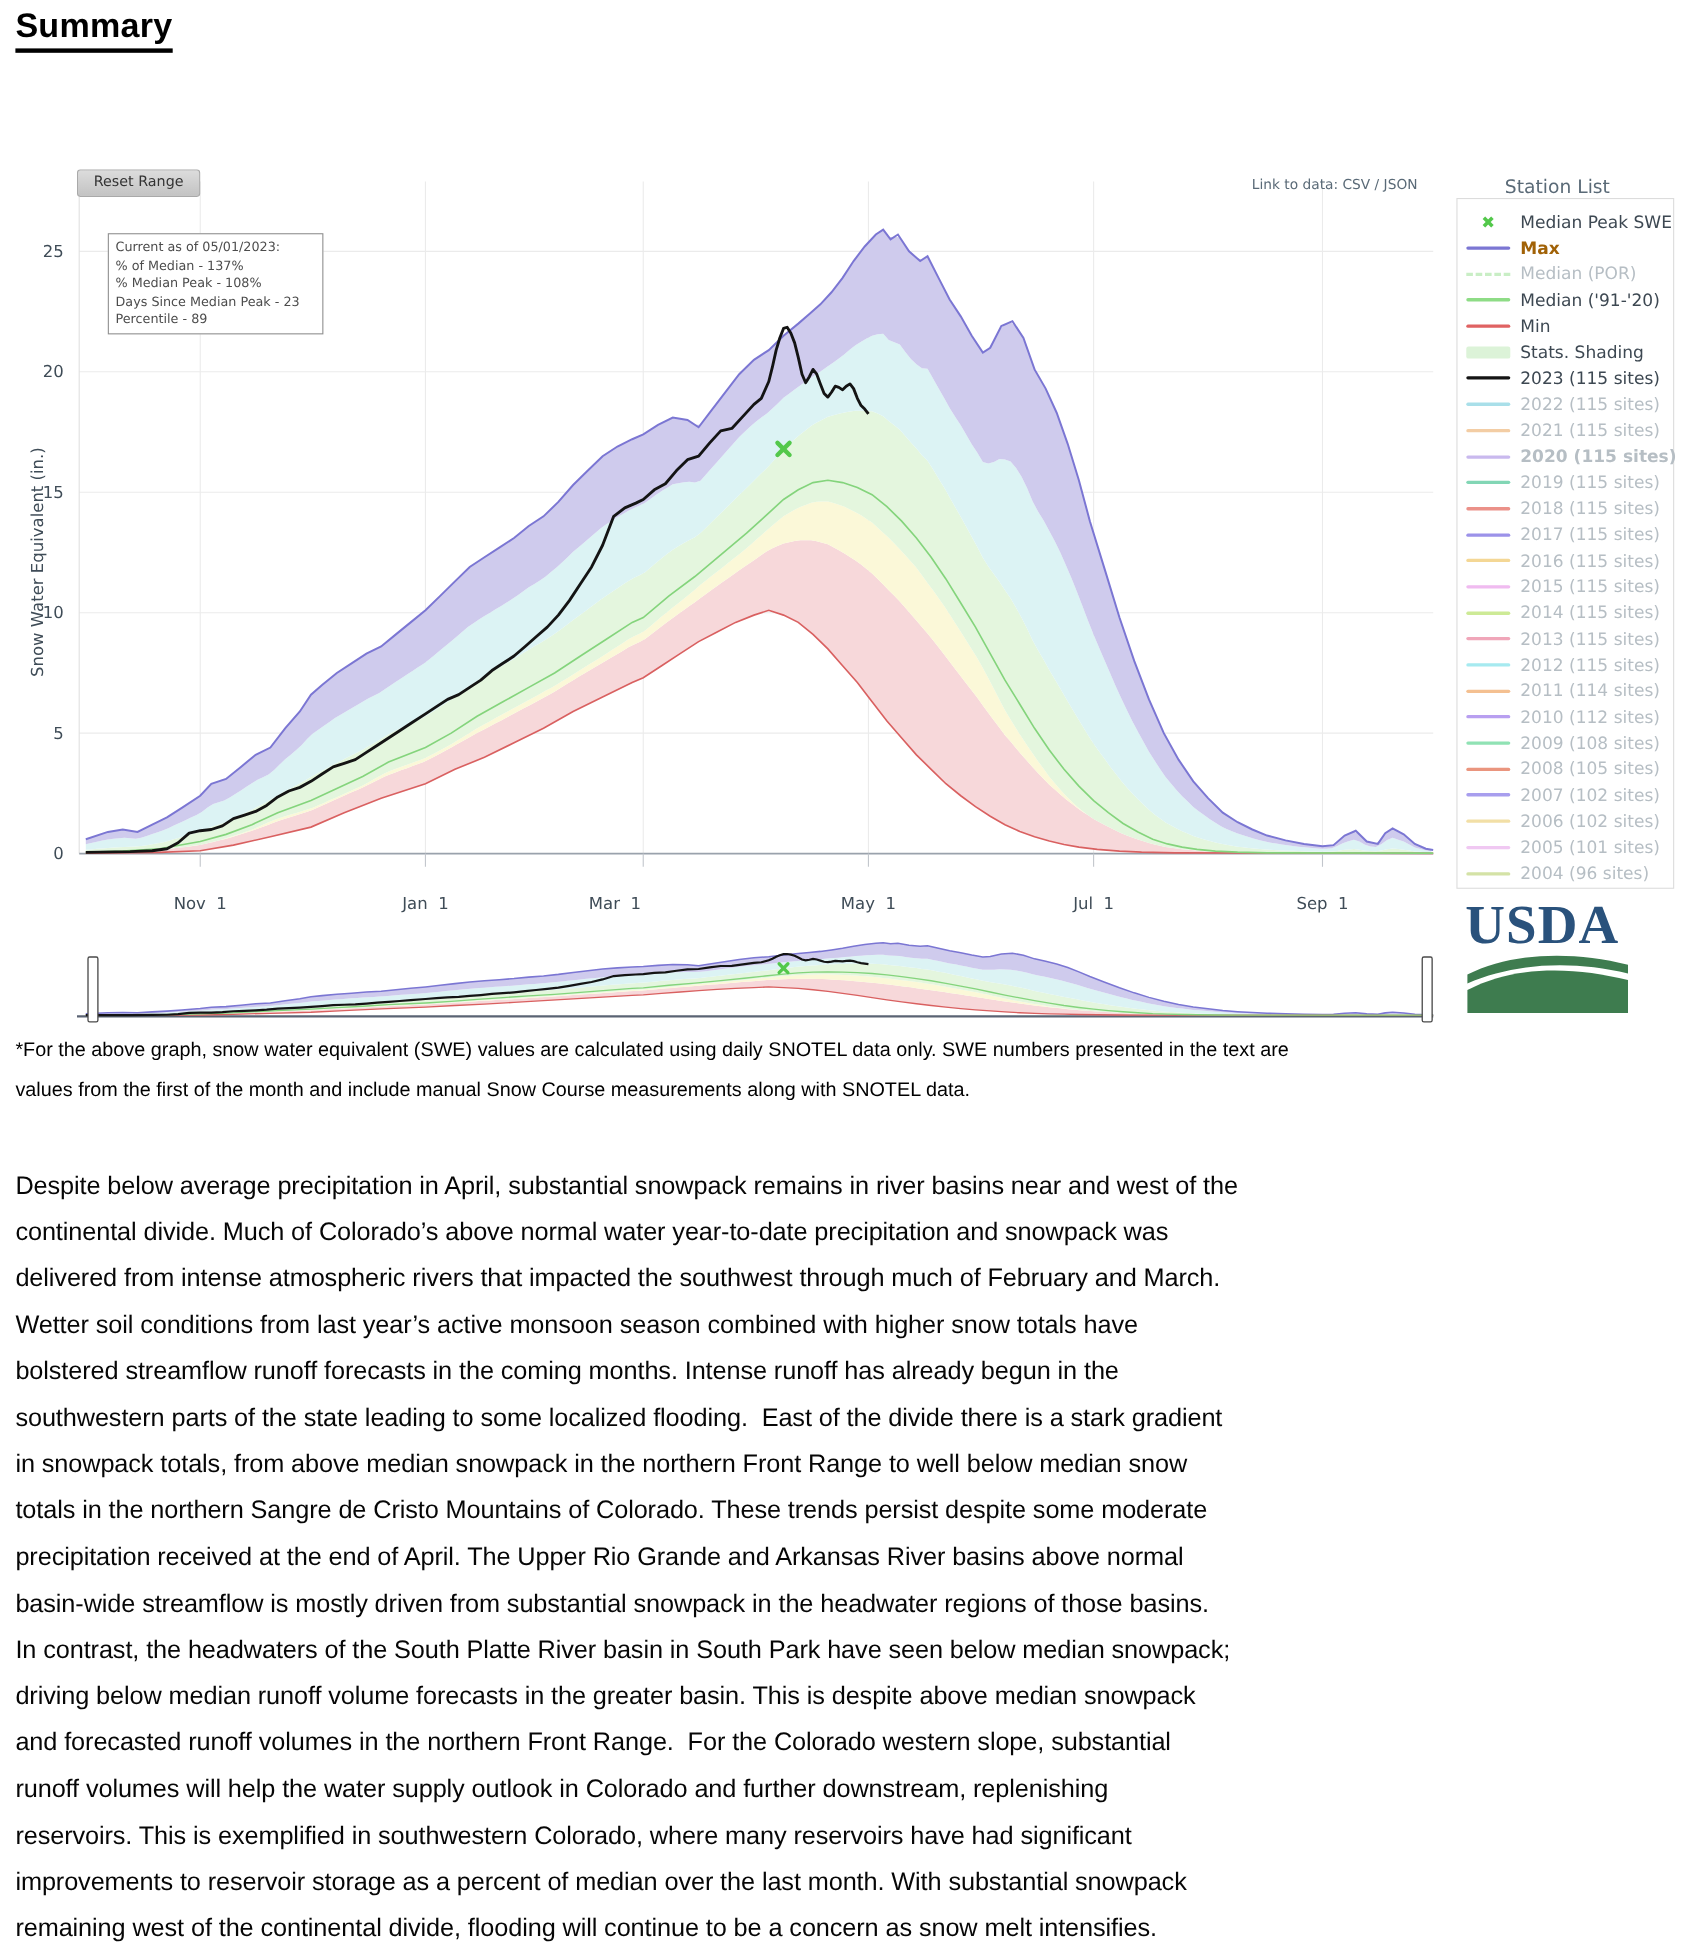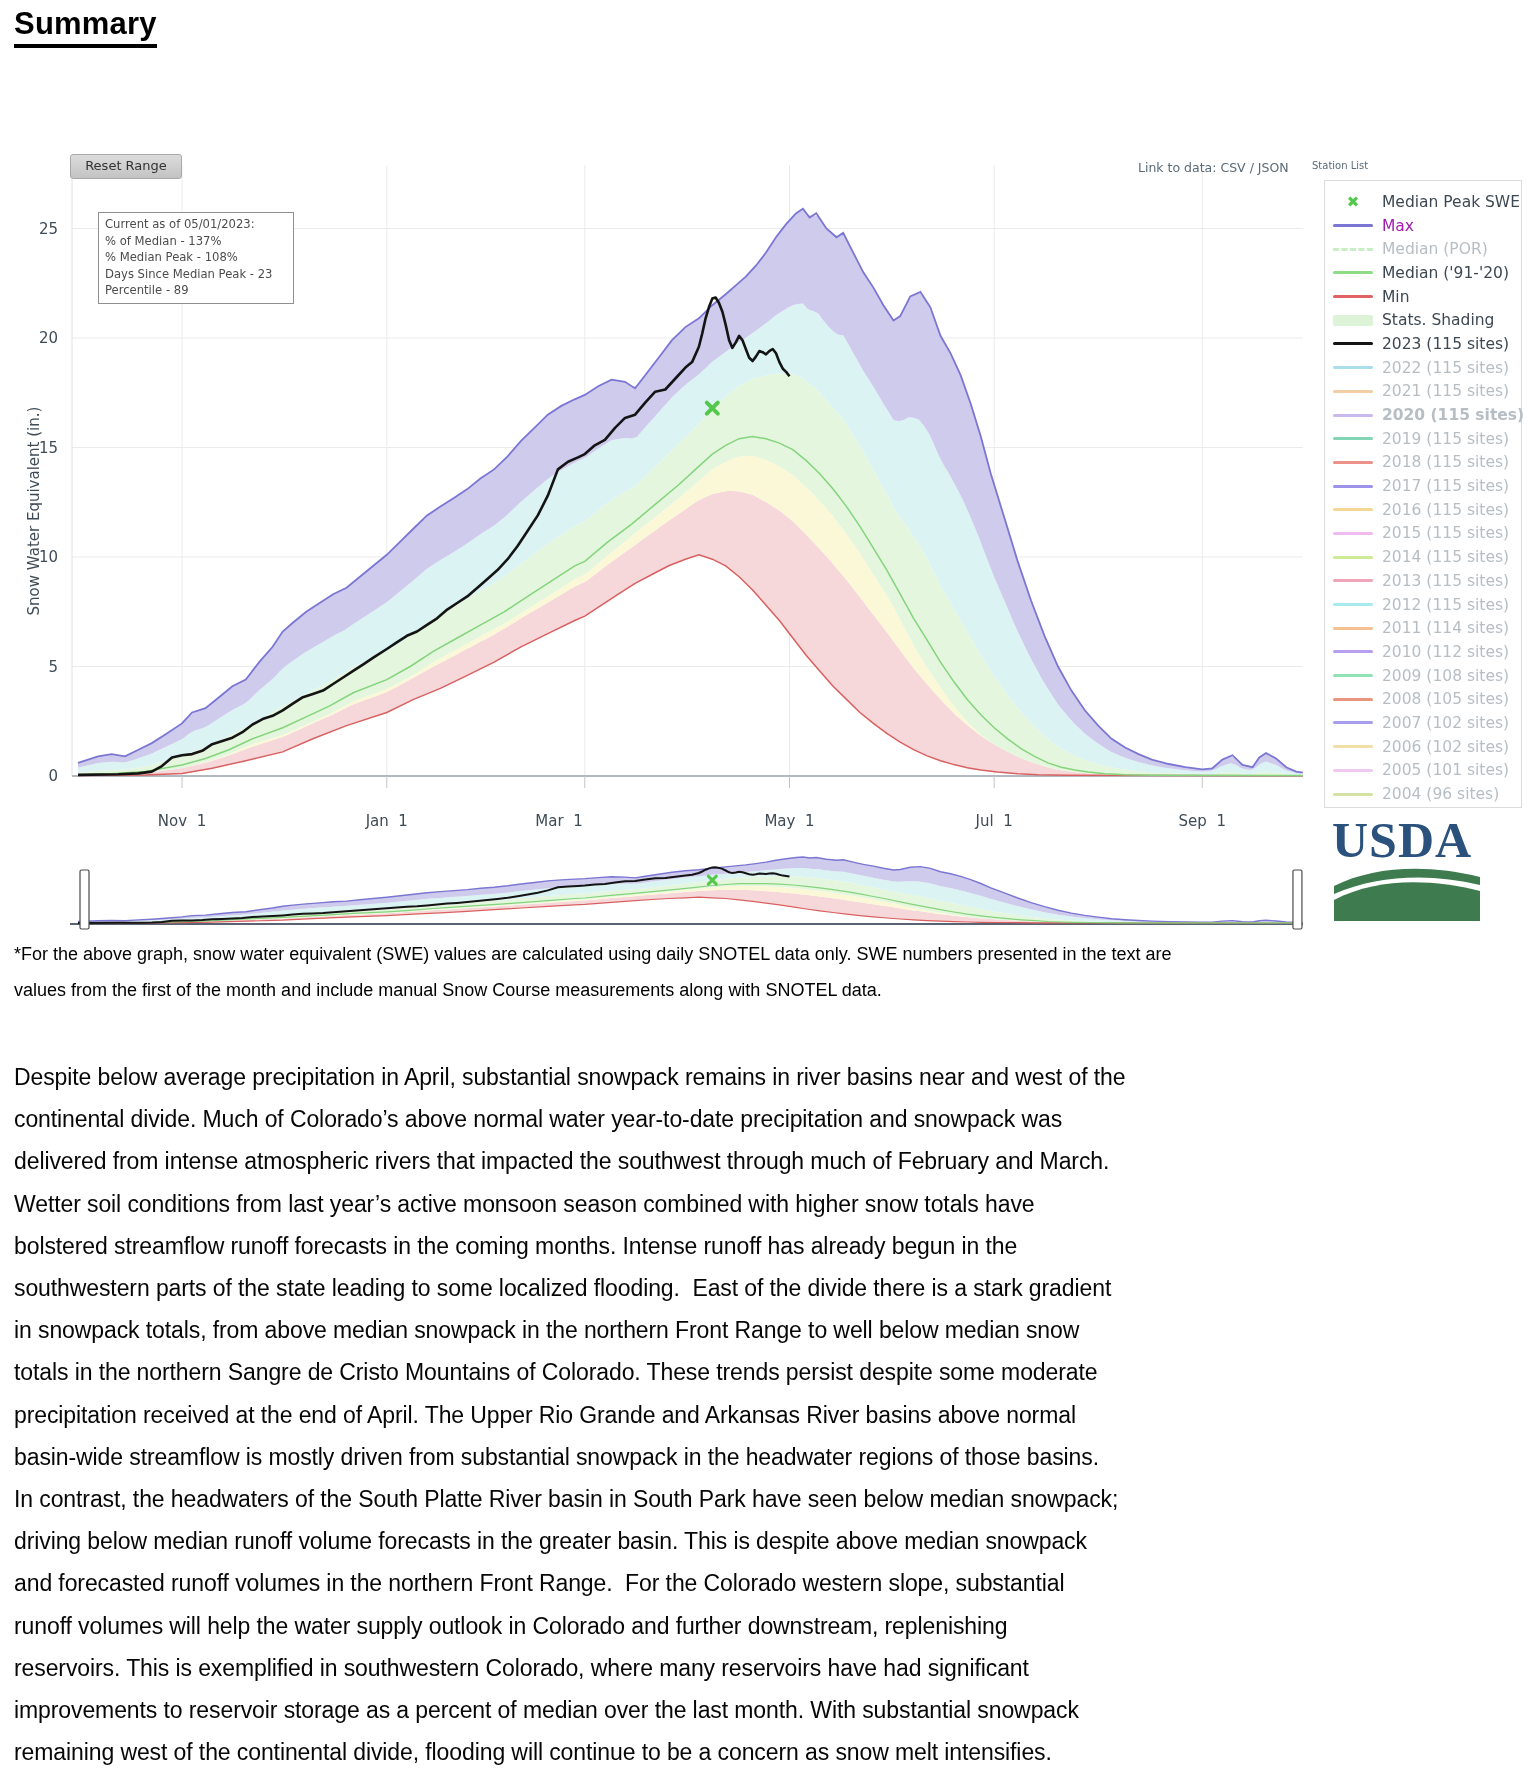--- a/index.html
+++ b/index.html
@@ -10,21 +10,21 @@
   #summary-title{left:14px;top:6px;font-size:31px;font-weight:bold;
      border-bottom:4px solid #000;padding-bottom:2px;letter-spacing:0.2px;}
   
   #chart-title{left:92px;top:88px;font-size:18px;line-height:23px;color:#5b6b78;
      font-family:"DejaVu Sans",sans-serif;letter-spacing:0.2px;}
   #reset-btn{left:70px;top:154px;width:110px;height:23px;
      background:linear-gradient(#dcdcdc,#c3c3c3);border:1px solid #a9a9a9;border-radius:3px;
      font-family:"DejaVu Sans",sans-serif;font-size:13px;color:#333;text-align:center;line-height:22px;}
   #link-row{left:1138px;top:160px;font-family:"DejaVu Sans",sans-serif;font-size:12.5px;color:#5a6a77;}
   #link-row a{color:#5a6a77;text-decoration:none;}
-  #station-list-label{left:1312px;top:160px;font-family:"DejaVu Sans",sans-serif;font-size:10px;color:#5a6a77;}
+  #station-list-label{left:1368px;top:160px;font-family:"DejaVu Sans",sans-serif;font-size:17px;color:#5a6a77;}
   
   #legend-box{left:1324px;top:180px;width:198px;height:628px;background:#fff;
      border:1px solid #dcdcdc;padding-top:9px;box-sizing:border-box;}
   .lg-item{height:23.7px;display:flex;align-items:center;font-family:"DejaVu Sans",sans-serif;
      font-size:15.5px;white-space:nowrap;}
   .lg-swatch{width:40px;margin-left:8px;margin-right:9px;flex:0 0 40px;display:flex;
      align-items:center;justify-content:center;}
   .lg-line{width:40px;height:3px;border-radius:2px;}
   .lg-dash{width:40px;height:0;border-top:3px dashed;}
   .lg-patch{width:40px;height:11px;border-radius:2px;}
@@ -112,21 +112,21 @@
       <div class="lg-item">
         <span class="lg-swatch">
           <span class="lg-x" style="color: rgb(83, 200, 75);">✖</span>
         </span>
         <span style="color: rgb(61, 72, 82);">Median Peak SWE</span>
       </div>
       <div class="lg-item">
         <span class="lg-swatch">
           <span class="lg-line" style="background: rgb(123, 118, 211);"></span>
         </span>
-        <span style="color: #a21caf;">Max</span>
+        <span style="color: #a16207; font-weight: bold;">Max</span>
       </div>
       <div class="lg-item">
         <span class="lg-swatch">
           <span class="lg-dash" style="border-top-color: rgb(201, 238, 197);"></span>
         </span>
         <span style="color: rgb(182, 190, 196);">Median (POR)</span>
       </div>
       <div class="lg-item">
         <span class="lg-swatch">
           <span class="lg-line" style="background: rgb(142, 220, 134);"></span>

